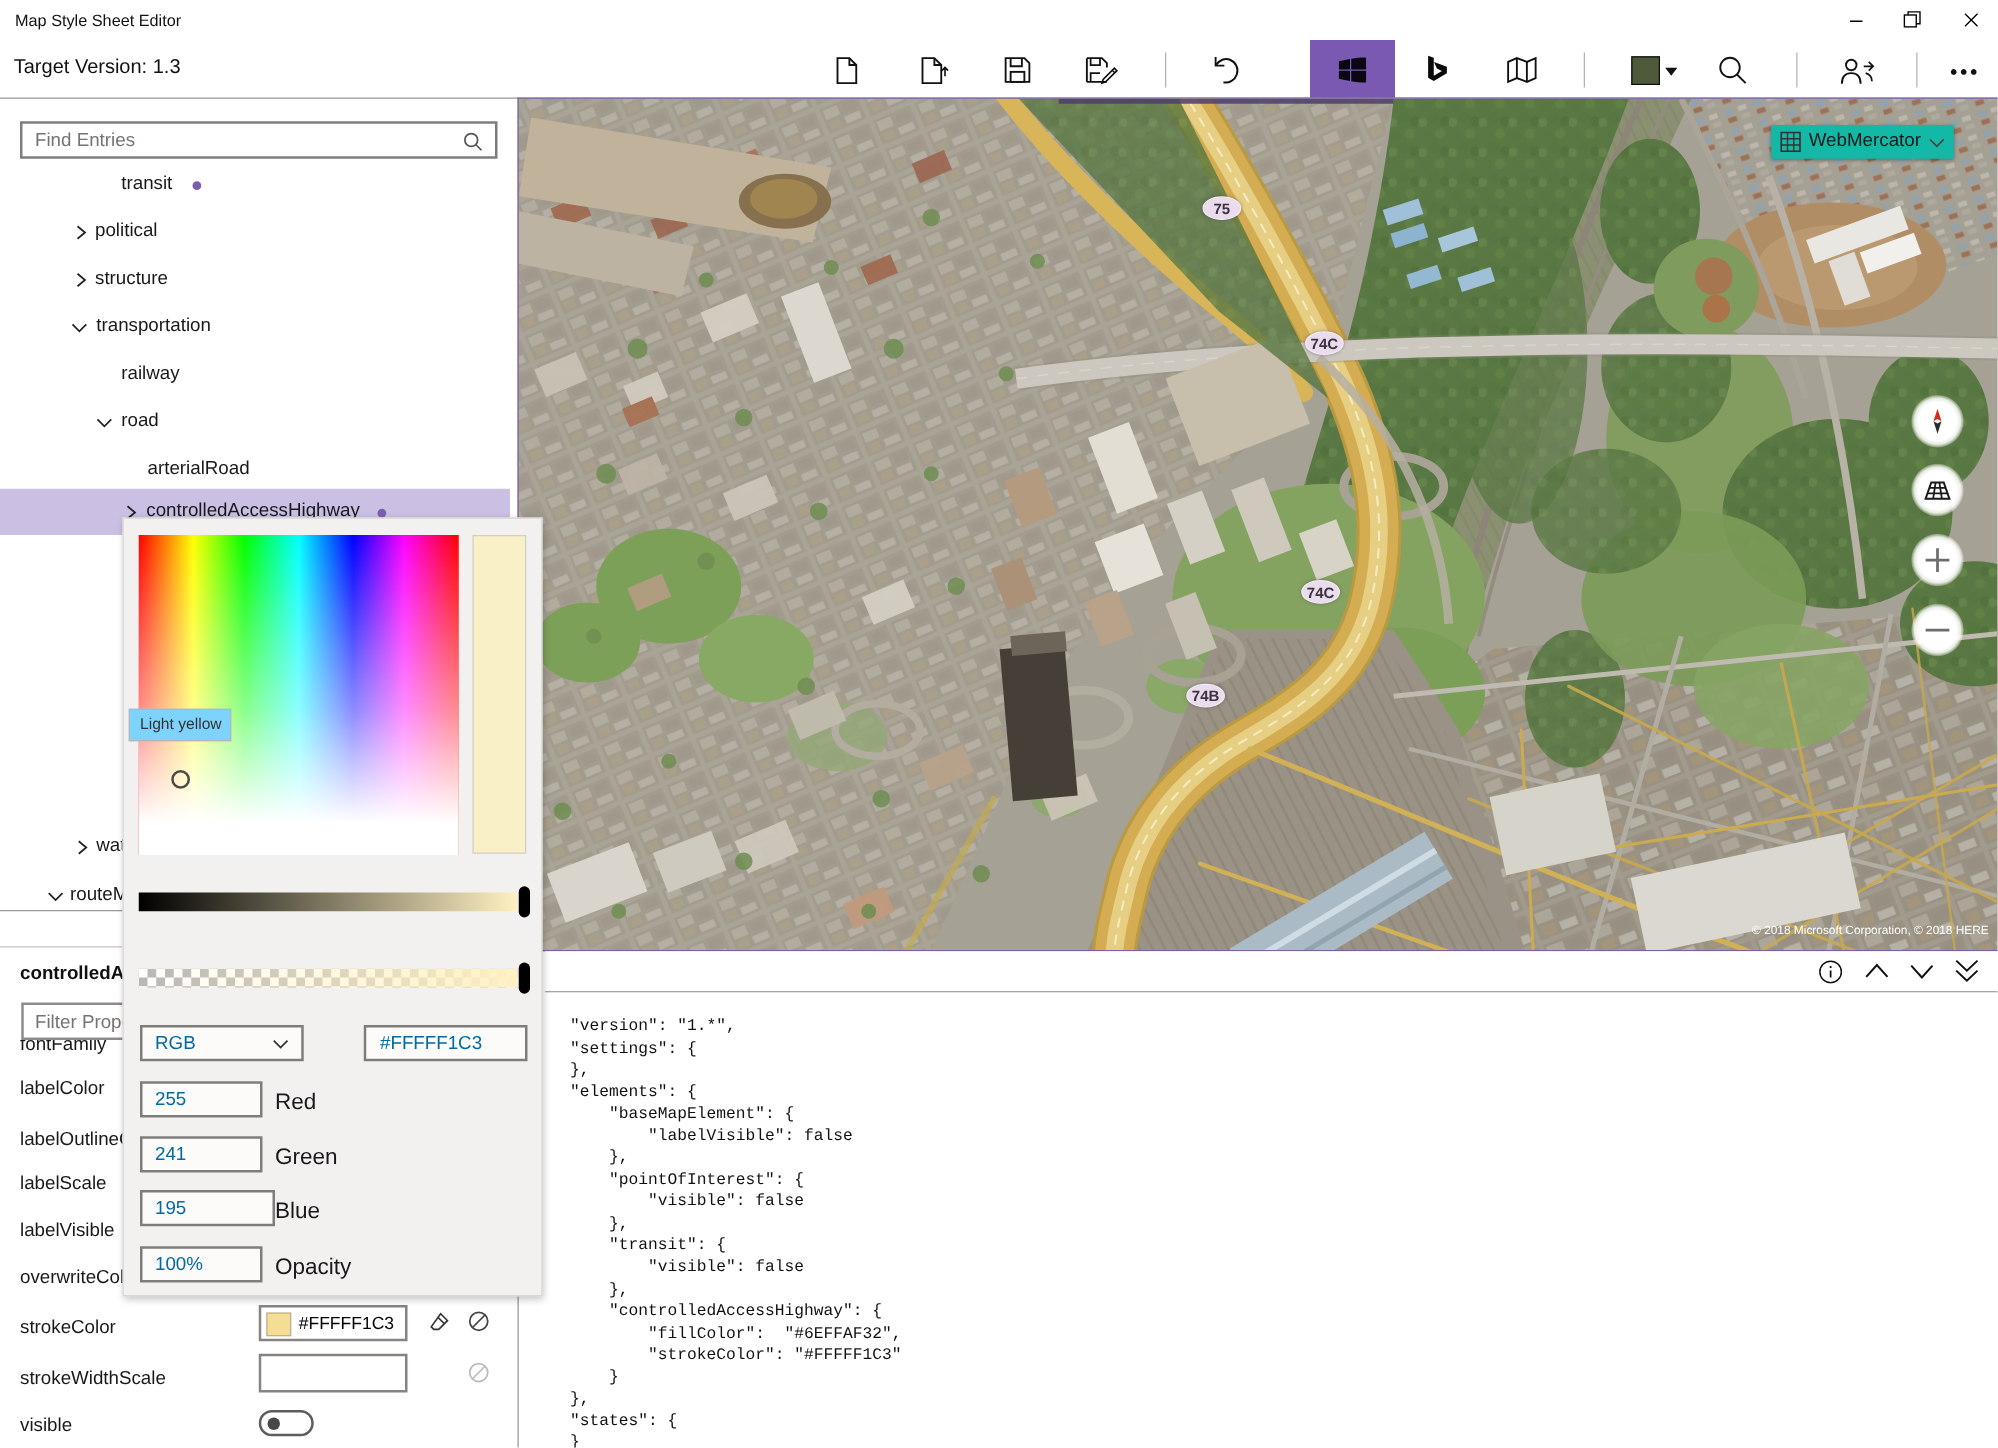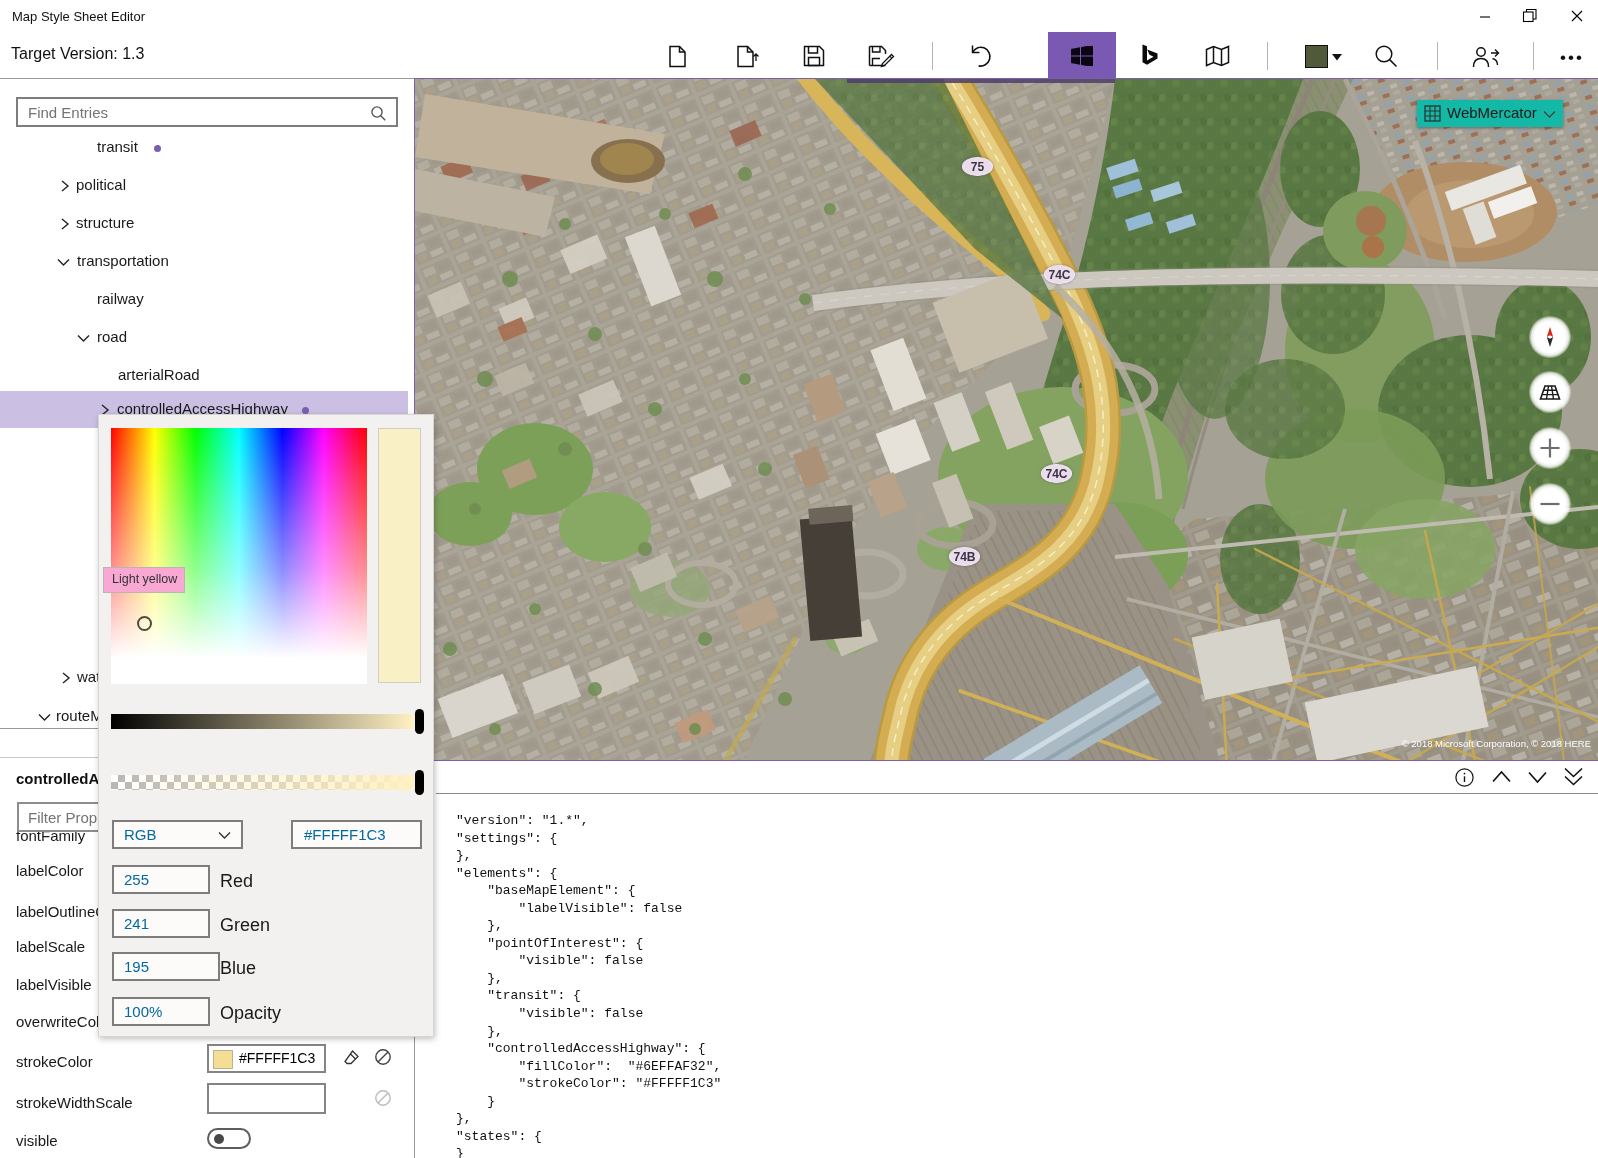--- a/index.html
+++ b/index.html
@@ -39,21 +39,21 @@
 #jsonhead { left:436px; top:761px; width:1162px; height:33px; background:#fff; border-bottom:1px solid #8c8a88; }
 #jsonbody { left:436px; top:794px; width:1162px; height:364px; background:#fff; overflow:hidden; }
 #jsonbody pre { position:absolute; left:20px; top:18px; font-family:"Liberation Mono", monospace; font-size:13px; line-height:17.55px; color:#111; }
 #jvline { left:414px; top:1037px; width:1px; height:121px; background:#9a9896; }
 
 #popup { z-index:10; left:98px; top:414px; width:336px; height:623px; background:#f2f1f0; box-shadow:1px 2px 6px rgba(0,0,0,.25); border:1px solid #d8d6d4; }
 #grad { left:12px; top:13px; width:256px; height:256px;
   background:linear-gradient(to bottom, rgba(255,255,255,0) 0%, rgba(255,255,255,0.55) 55%, #fff 90%),
              linear-gradient(to right, #f00, #ff0 17%, #0f0 33%, #0ff 50%, #00f 67%, #f0f 83%, #f00); }
 #vbar { left:279px; top:13px; width:43px; height:255px; background:#faf0c6; border:1px solid #cfcdc9; }
-#tip { left:4px; top:152px; width:82px; height:26px; background:#f9a8d4; border:1px solid #b8b6b4; font-size:12.5px; color:#333; }
+#tip { left:4px; top:152px; width:82px; height:26px; background:#7dd3fc; border:1px solid #b8b6b4; font-size:12.5px; color:#333; }
 #gcirc { left:38px; top:201px; width:15px; height:15px; border:2px solid #4c4c44; border-radius:50%; }
 .slider { position:absolute; left:12px; width:303px; height:15px; }
 #sl1 { top:299px; background:linear-gradient(to right, #000, rgb(255,241,195)); }
 #sl2 { top:360px; background:
    linear-gradient(to right, rgba(255,241,195,0), rgb(255,241,195)),
    repeating-conic-gradient(#b9b7b5 0 25%, #fff 0 50%) 0 0/14px 14px; }
 .thumb { position:absolute; left:316px; width:9px; height:25px; background:#000; border-radius:4.5px; }
 .popbox { position:absolute; border:2px solid #7f7d7b; background:#fcfbfa; font-size:15px; color:#0369a1; }
 .poplbl { position:absolute; left:121px; font-size:18px; color:#191919; }
 </style>

